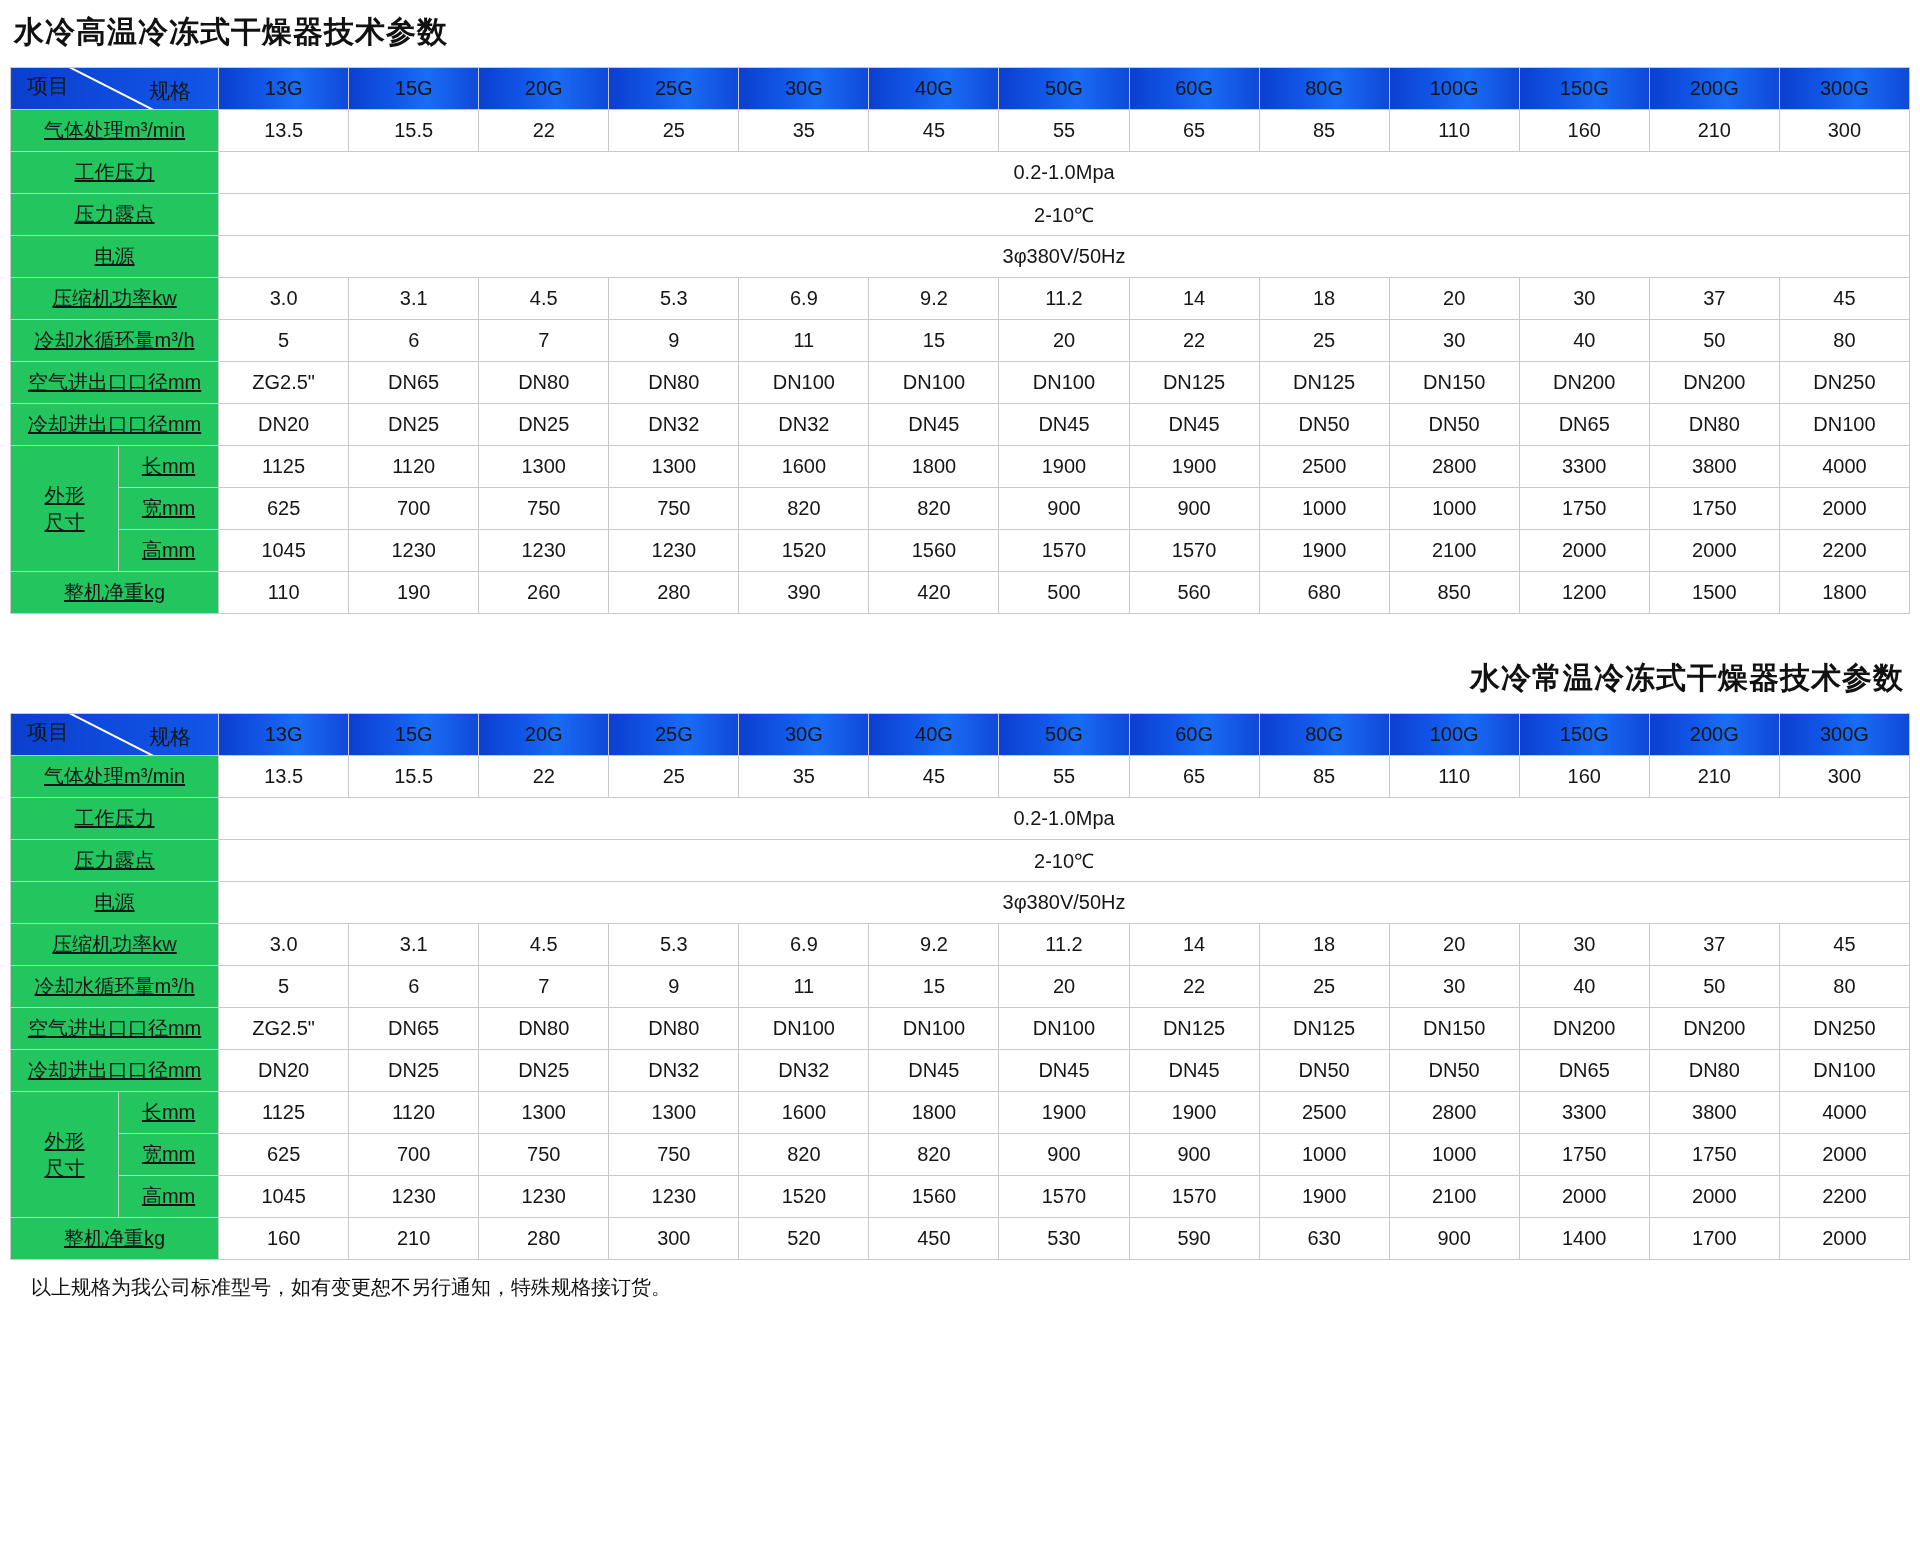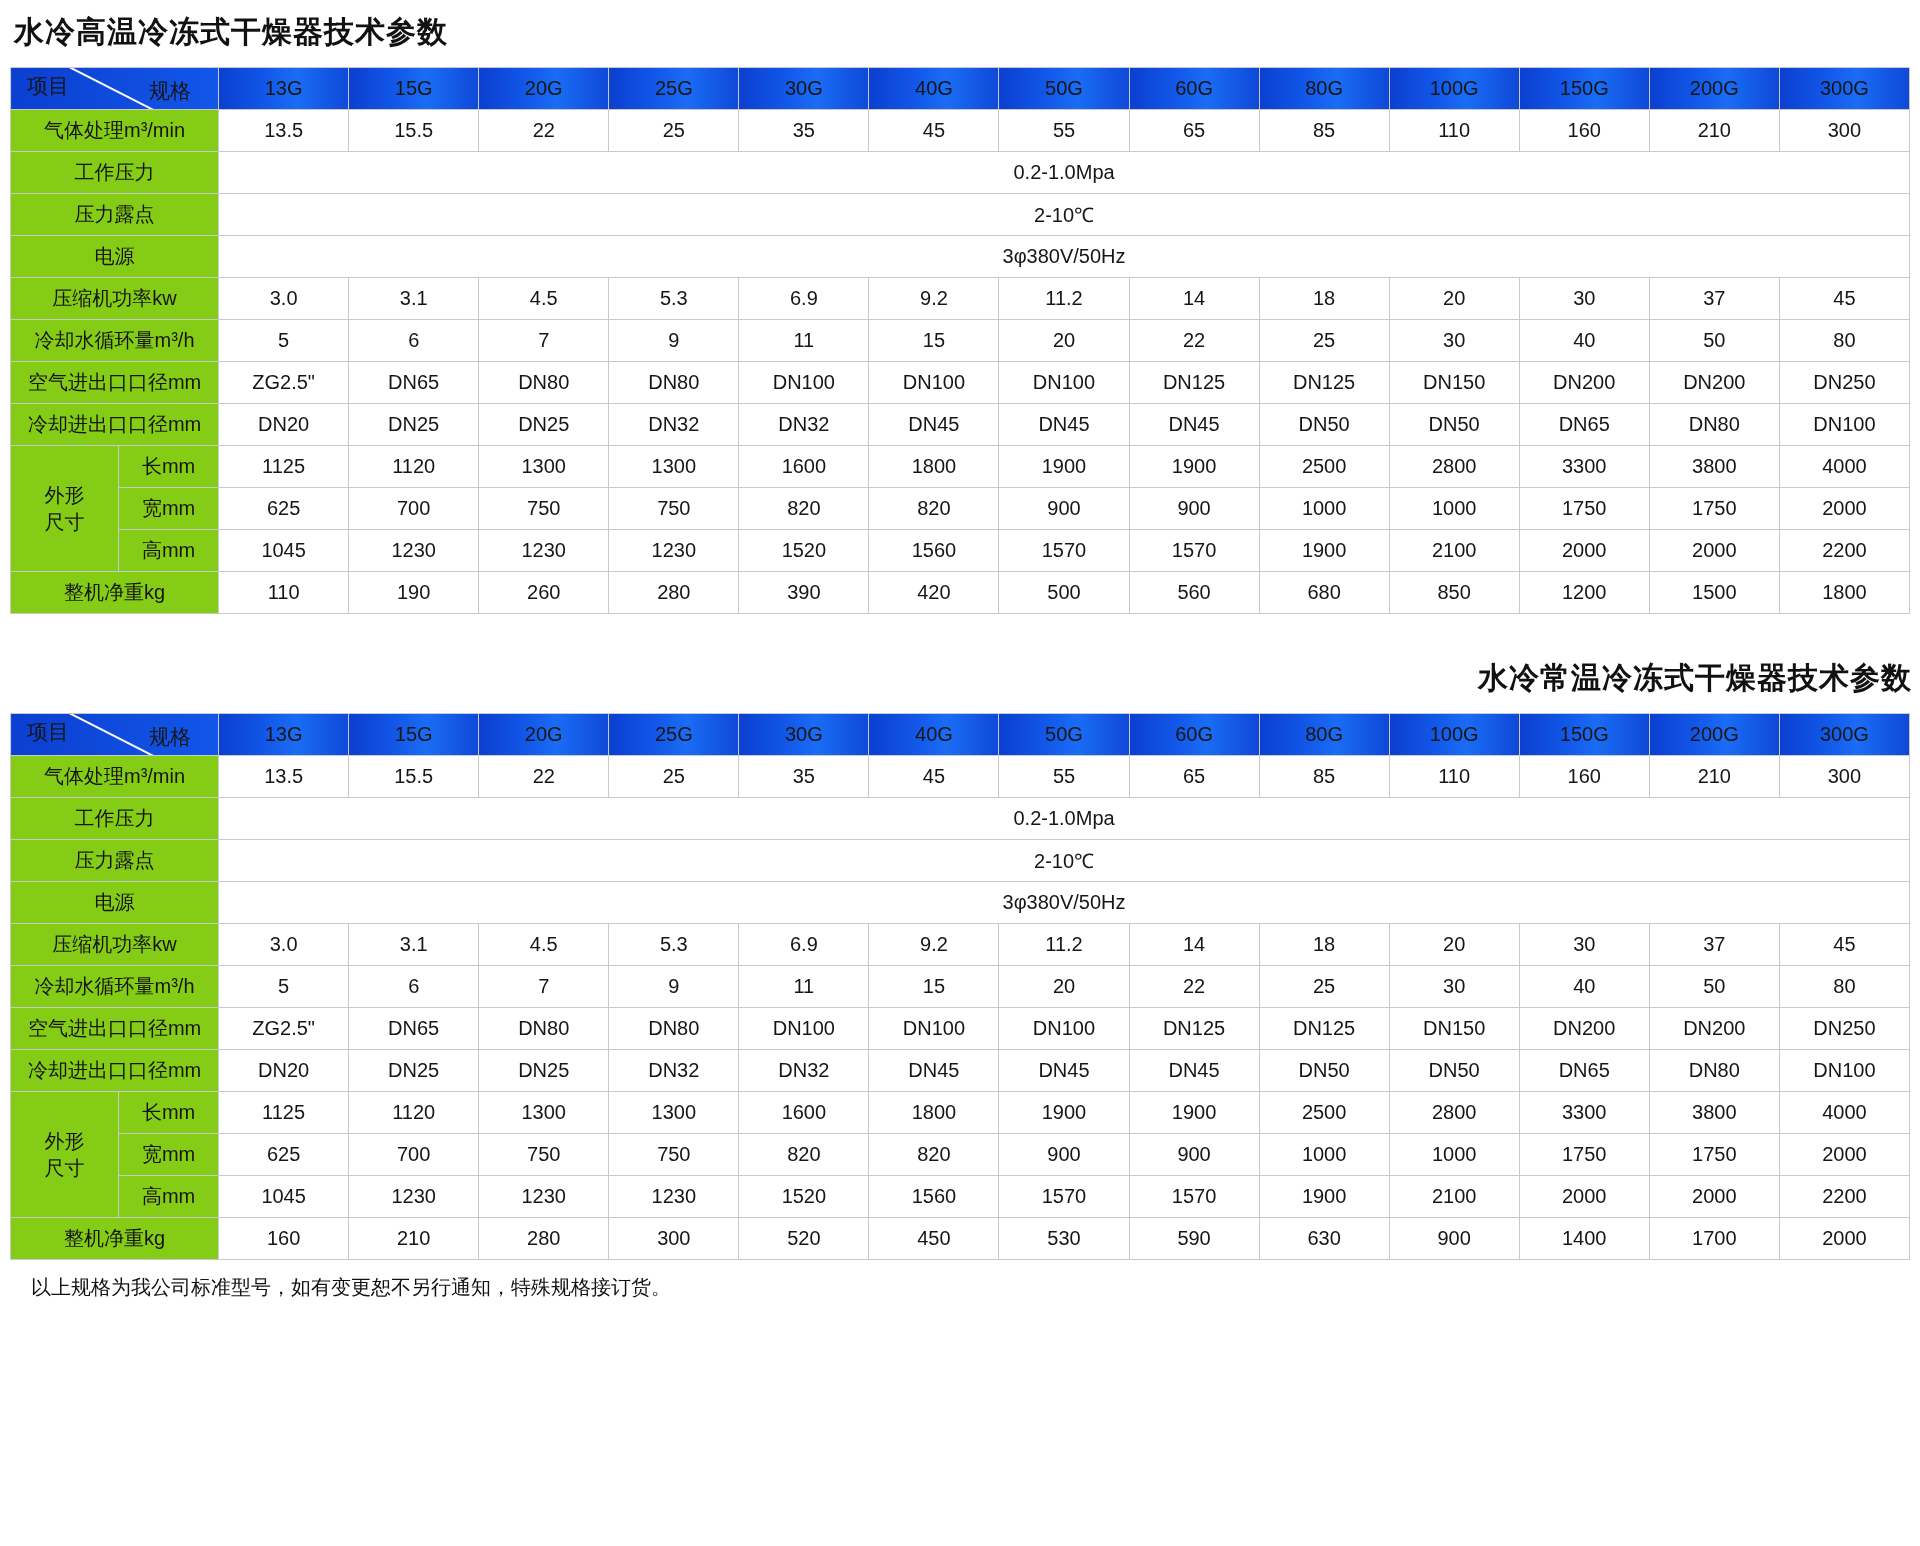--- a/index.html
+++ b/index.html
@@ -10,21 +10,21 @@
   body {
     width: 1920px;
     min-height: 1546px;
     font-family: "Liberation Sans", sans-serif;
     color: #1a1a1a;
     -webkit-font-smoothing: antialiased;
   }
   .page {
     width: 1920px;
     box-sizing: border-box;
-    padding: 6px 8px 10px 10px;
+    padding: 6px 16px 10px 10px;
   }
   .section-title {
     font-size: 30px;
     font-weight: bold;
     color: #111111;
     letter-spacing: 1px;
     margin: 6px 0 14px 4px;
   }
   .section-title.second {
     margin-top: 44px;
@@ -86,22 +86,23 @@
   th.corner .item-lab {
     position: absolute;
     left: 16px;
     bottom: 9px;
     font-size: 21px;
     font-weight: normal;
   }
   td.rowhead {
     text-align: center;
     font-size: 20px;
-    background: #84cc16;
+    background: #22c55e;
     white-space: nowrap;
+    text-decoration: underline;
   }
   td.merged {
     font-size: 21px;
   }
   td.group-label {
     font-size: 20px;
     line-height: 1.35;
   }
   .fade-1 { color: #595959; }
   .fade-2 { color: #8a8a8a; }

